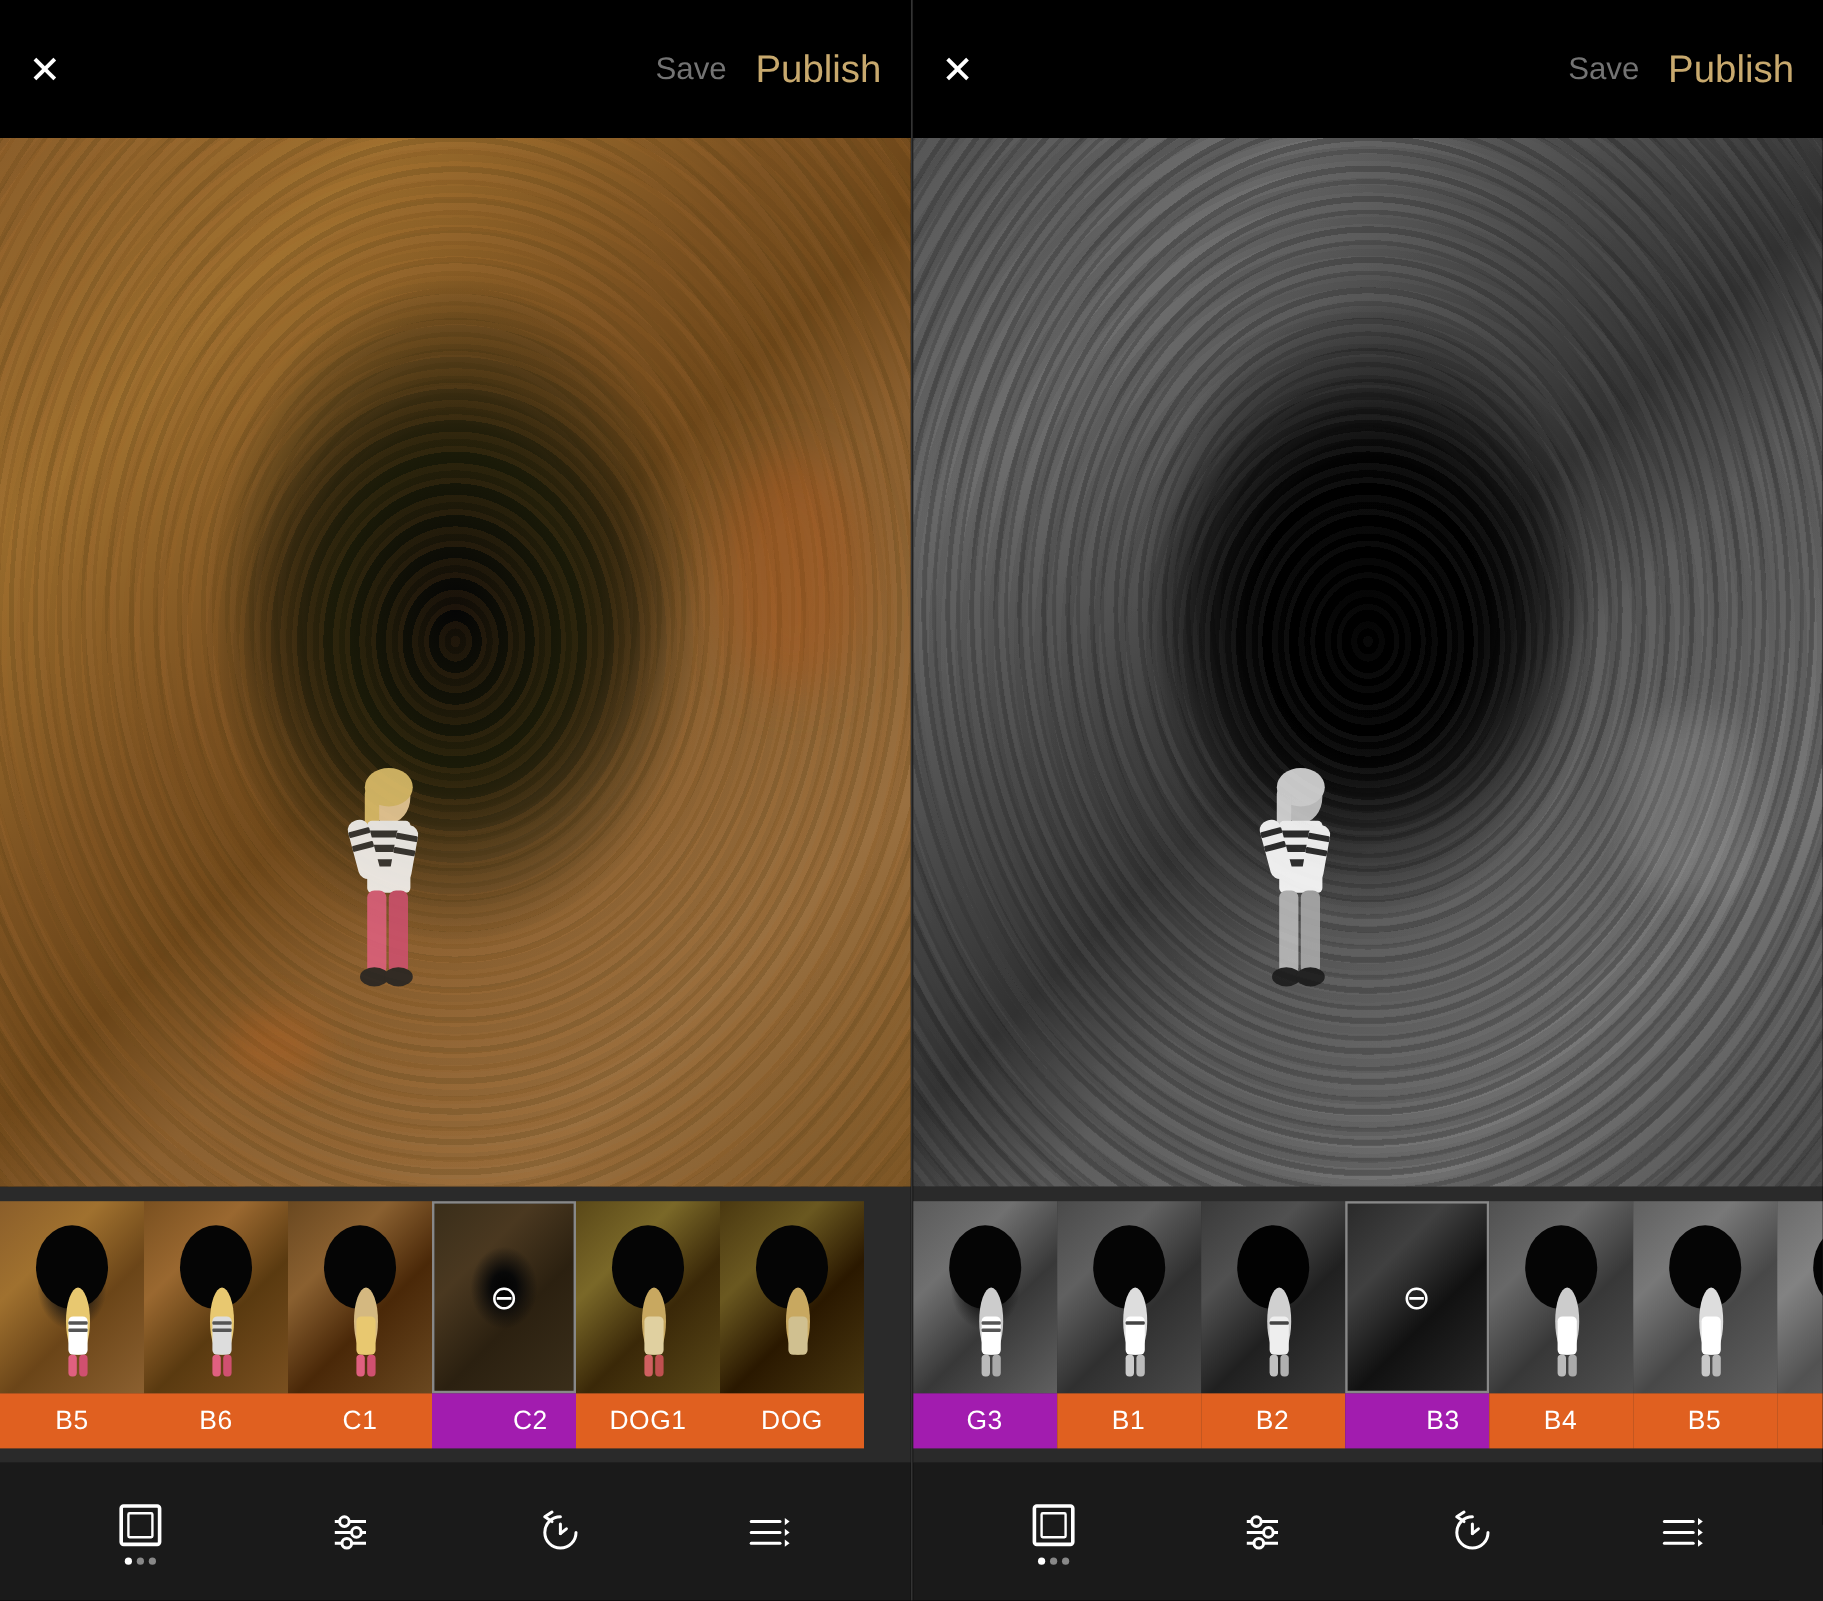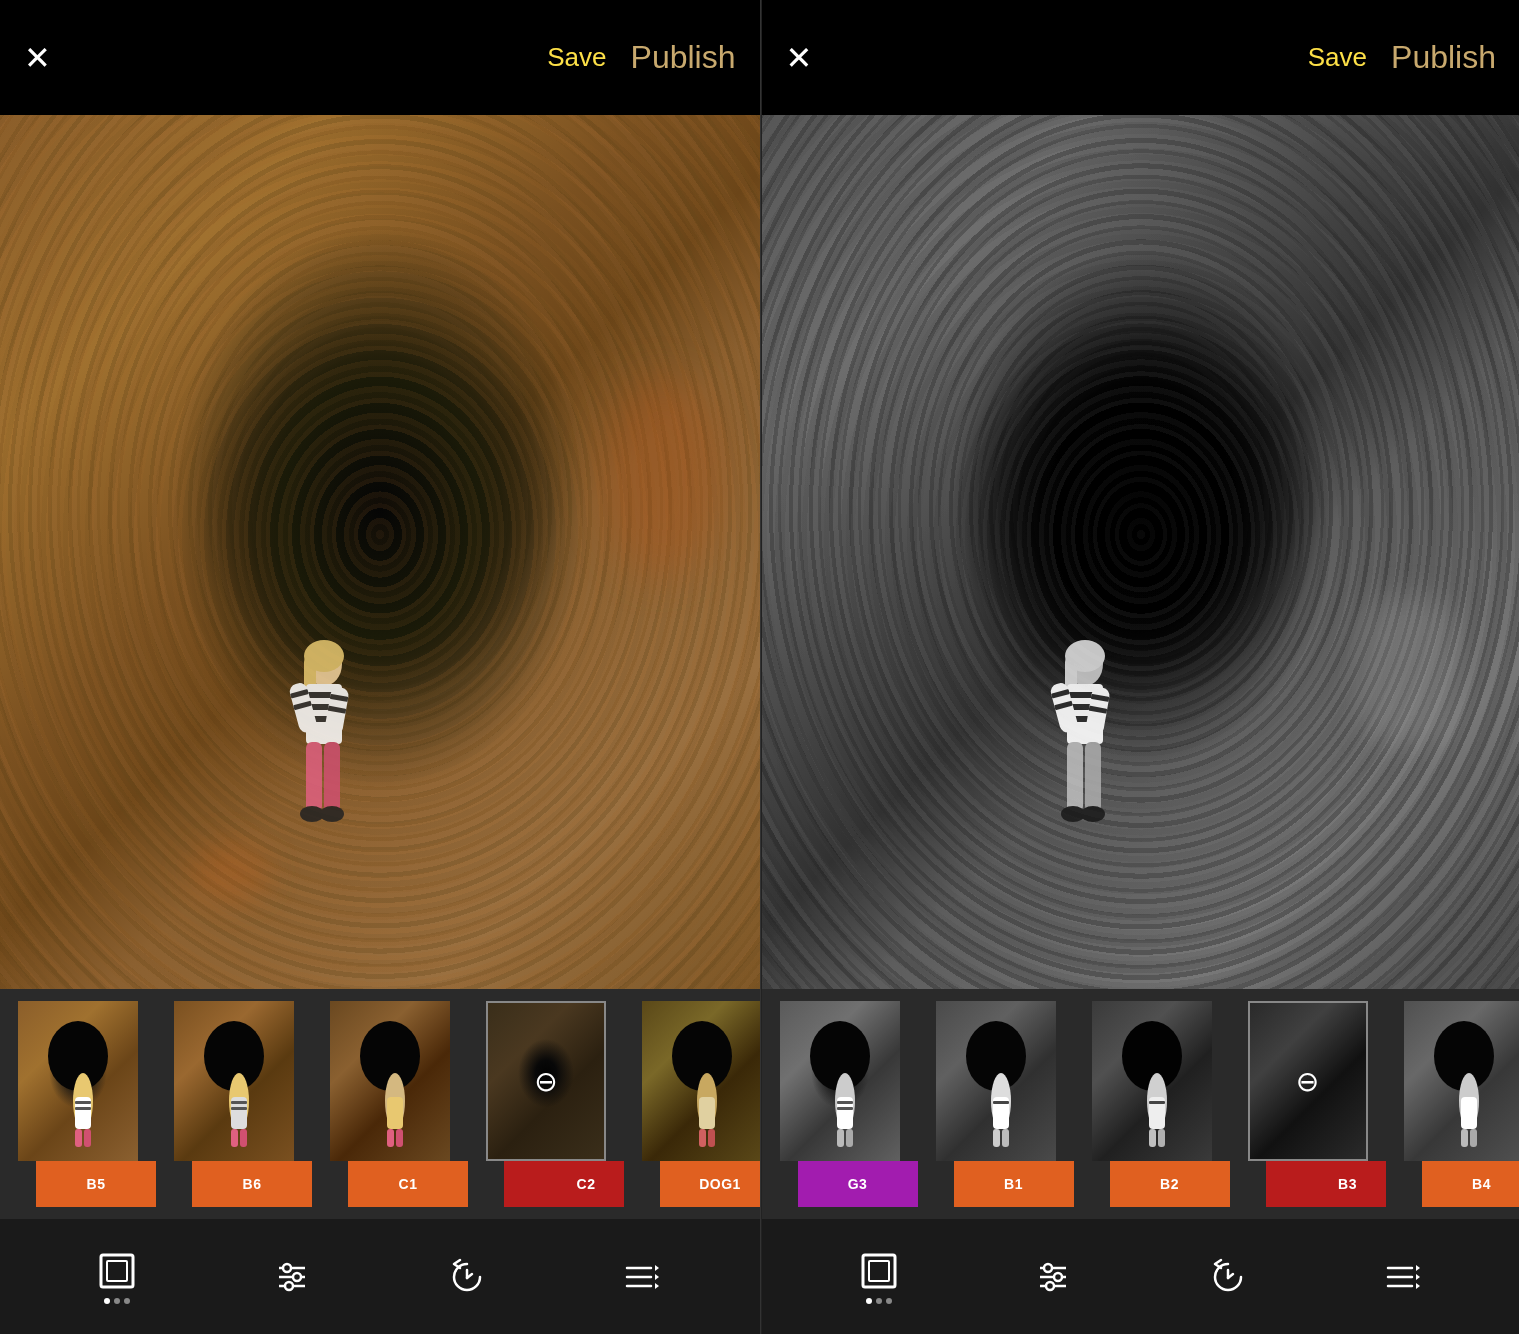--- a/index.html
+++ b/index.html
@@ -44,21 +44,21 @@
       line-height: 1;
     }
 
     .header-actions {
       display: flex;
       gap: 24px;
       align-items: center;
     }
 
     .header-save {
-      color: #fde047;
+      color: #737373;
       font-size: 26px;
       font-weight: 400;
       cursor: pointer;
     }
 
     .header-publish {
       color: #c8a96e;
       font-size: 32px;
       font-weight: 400;
       cursor: pointer;
@@ -159,30 +159,29 @@
     .filter-thumb-active {
       border: 2px solid #888;
     }
 
     .filter-label-bar {
       width: 120px;
       height: 46px;
       display: flex;
       align-items: center;
       justify-content: center;
-      font-size: 14px;
-      font-weight: 700;
+      font-size: 22px;
+      font-weight: 400;
       color: #fff;
       letter-spacing: 0.5px;
-      margin-left: 36px;
     }
 
     .filter-label-orange { background: #e06020; }
     .filter-label-green { background: #a21caf; }
-    .filter-label-active { background: #b91c1c; padding-left: 44px; }
+    .filter-label-active { background: #a21caf; padding-left: 44px; }
 
     
     .person-svg {
       position: absolute;
       bottom: 10%;
       left: 45%;
       transform: translateX(-50%);
       opacity: 0.85;
     }
 

